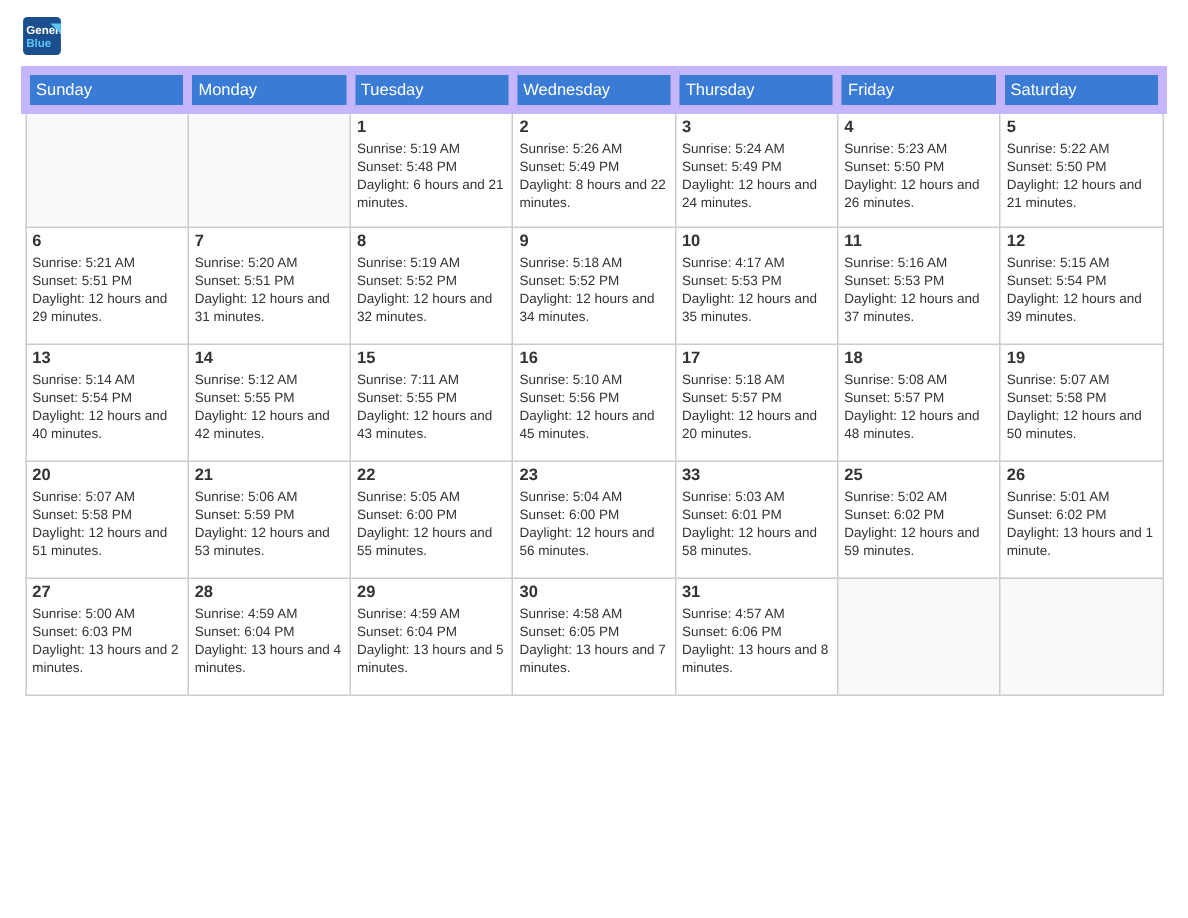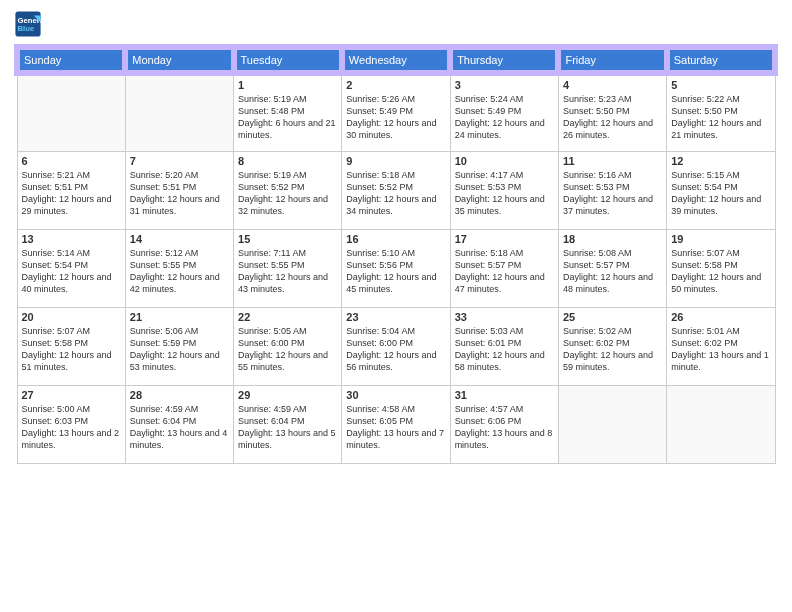--- a/index.html
+++ b/index.html
@@ -128,21 +128,21 @@
           <td>
             <div class="day-number">1</div>
             <div class="cell-text">Sunrise: 5:19 AM</div>
             <div class="cell-text">Sunset: 5:48 PM</div>
             <div class="cell-text">Daylight: 6 hours and 21 minutes.</div>
           </td>
           <td>
             <div class="day-number">2</div>
             <div class="cell-text">Sunrise: 5:26 AM</div>
             <div class="cell-text">Sunset: 5:49 PM</div>
-            <div class="cell-text">Daylight: 12 hours and 30 minutes.</div>
+            <div class="cell-text">Daylight: 8 hours and 22 minutes.</div>
           </td>
           <td>
             <div class="day-number">3</div>
             <div class="cell-text">Sunrise: 5:24 AM</div>
             <div class="cell-text">Sunset: 5:49 PM</div>
             <div class="cell-text">Daylight: 12 hours and 24 minutes.</div>
           </td>
           <td>
             <div class="day-number">4</div>
             <div class="cell-text">Sunrise: 5:23 AM</div>
@@ -222,21 +222,21 @@
           <td>
             <div class="day-number">16</div>
             <div class="cell-text">Sunrise: 5:10 AM</div>
             <div class="cell-text">Sunset: 5:56 PM</div>
             <div class="cell-text">Daylight: 12 hours and 45 minutes.</div>
           </td>
           <td>
             <div class="day-number">17</div>
             <div class="cell-text">Sunrise: 5:18 AM</div>
             <div class="cell-text">Sunset: 5:57 PM</div>
-            <div class="cell-text">Daylight: 12 hours and 47 minutes.</div>
+            <div class="cell-text">Daylight: 12 hours and 20 minutes.</div>
           </td>
           <td>
             <div class="day-number">18</div>
             <div class="cell-text">Sunrise: 5:08 AM</div>
             <div class="cell-text">Sunset: 5:57 PM</div>
             <div class="cell-text">Daylight: 12 hours and 48 minutes.</div>
           </td>
           <td>
             <div class="day-number">19</div>
             <div class="cell-text">Sunrise: 5:07 AM</div>

